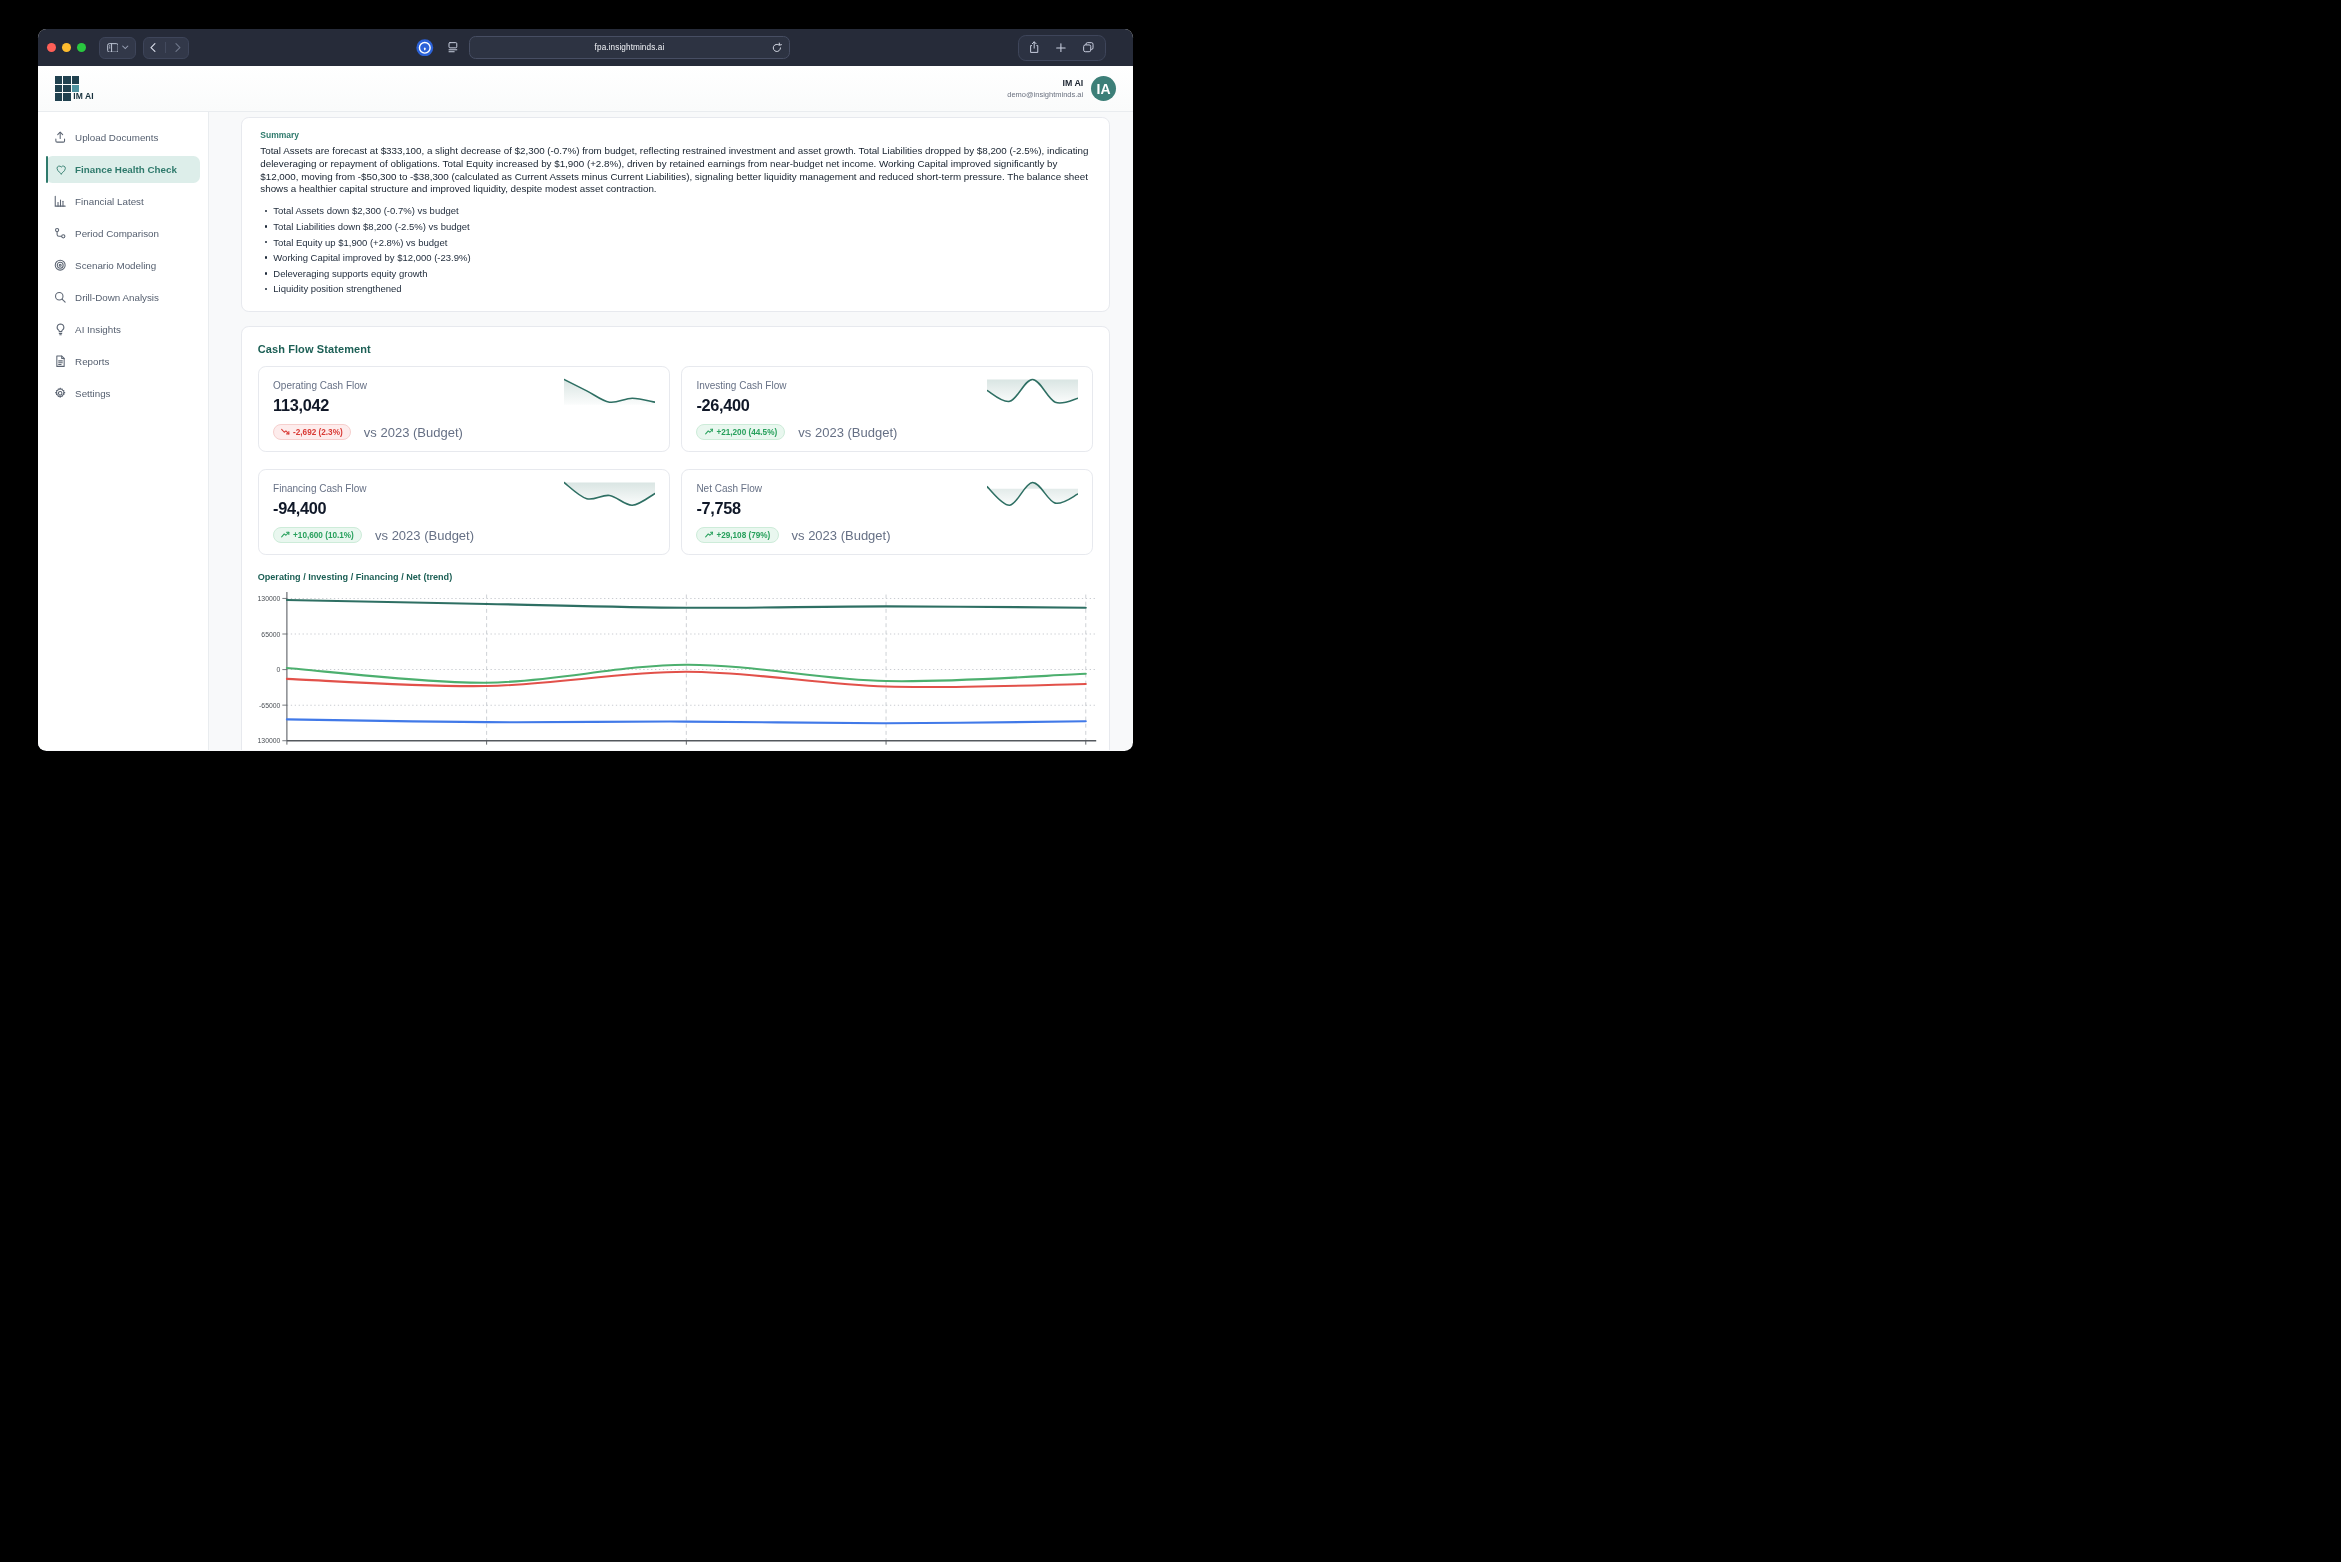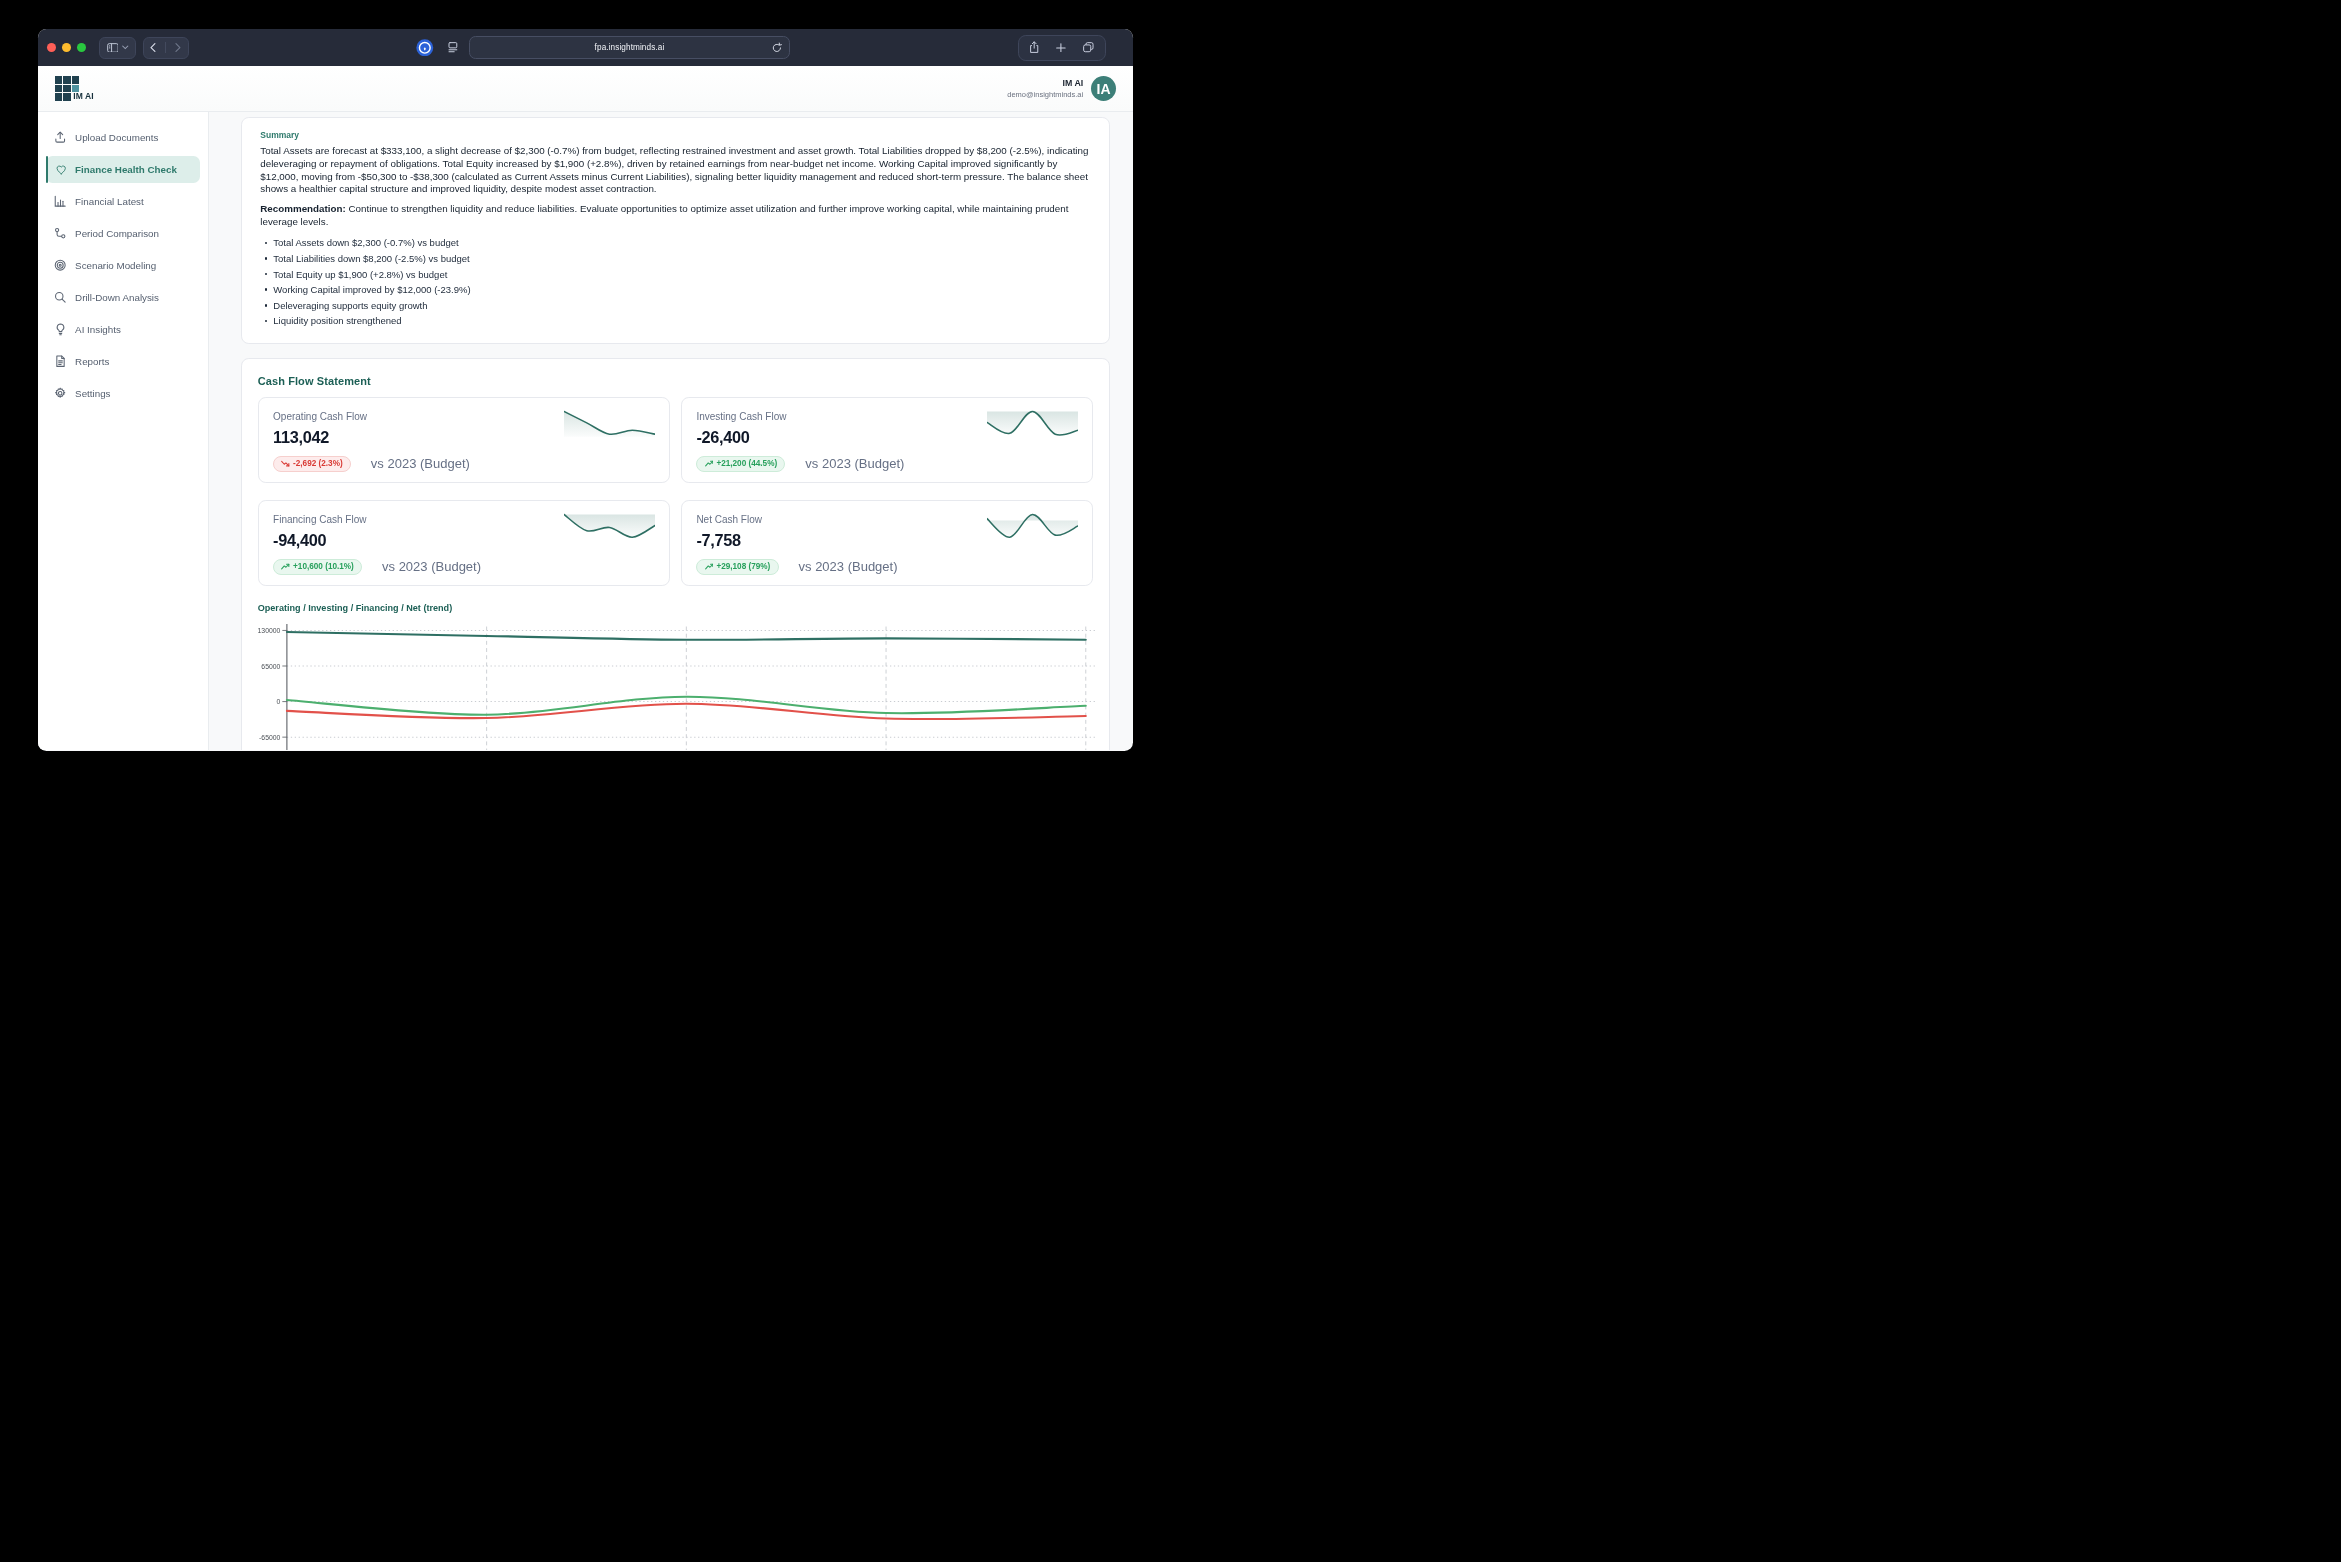--- a/index.html
+++ b/index.html
@@ -67,21 +67,21 @@
     border-radius:50%; background:#1d2939; }
 
   
   .cashflow-card { padding:15.7px 15.7px 19.6px; }
   .section-title { color:#1c5f55; font-size:11px; font-weight:bold; letter-spacing:0.1px; }
   .metric-grid { display:grid; grid-template-columns:1fr 1fr; gap:17px 11px; margin-top:10.4px; }
   .metric-card { position:relative; background:#fff; border:0.7px solid #e7e9ee; border-radius:7.8px;
     padding:13px 14.4px; height:86px; }
   .metric-label { font-size:10px; color:#667085; }
   .metric-value { font-size:16.3px; font-weight:800; color:#101828; letter-spacing:-0.3px; margin-top:5.9px; }
-  .metric-foot { display:flex; align-items:center; gap:20px; margin-top:8.5px; }
+  .metric-foot { display:flex; align-items:center; gap:13px; margin-top:8.5px; }
   .pill { display:inline-flex; align-items:center; gap:3.3px; border-radius:652px; padding:2.6px 7.2px;
     font-size:8.2px; font-weight:bold; }
   .pill .ic-up, .pill .ic-down { display:none; }
   .pill.pill-up { background:#e9f7ef; color:#27a05c; border:0.7px solid #cdecd9; }
   .pill.pill-down { background:#fdecec; color:#d93a35; border:0.7px solid #f6cfcd; }
   .pill.pill-up .ic-up { display:block; }
   .pill.pill-down .ic-down { display:block; }
   .vs-text { font-size:13px; color:#667085; }
   .spark { position:absolute; top:9.1px; right:14.4px; }
 
@@ -309,24 +309,20 @@
         </span>
         <span>Settings</span>
       </div>
     </div>
 
     <div class="main">
 
       <div class="card summary-card">
         <div class="summary-label">Summary</div>
         <div class="summary-text">Total Assets are forecast at $333,100, a slight decrease of $2,300 (-0.7%) from budget, reflecting restrained investment and asset growth. Total Liabilities dropped by $8,200 (-2.5%), indicating deleveraging or repayment of obligations. Total Equity increased by $1,900 (+2.8%), driven by retained earnings from near-budget net income. Working Capital improved significantly by $12,000, moving from -$50,300 to -$38,300 (calculated as Current Assets minus Current Liabilities), signaling better liquidity management and reduced short-term pressure. The balance sheet shows a healthier capital structure and improved liquidity, despite modest asset contraction.</div>
-        <div class="rec-line">
-          <b>Recommendation:</b>
-          <span>Continue to strengthen liquidity and reduce liabilities. Evaluate opportunities to optimize asset utilization and further improve working capital, while maintaining prudent leverage levels.</span>
-        </div>
         <ul class="bullets">
           <li>Total Assets down $2,300 (-0.7%) vs budget</li>
           <li>Total Liabilities down $8,200 (-2.5%) vs budget</li>
           <li>Total Equity up $1,900 (+2.8%) vs budget</li>
           <li>Working Capital improved by $12,000 (-23.9%)</li>
           <li>Deleveraging supports equity growth</li>
           <li>Liquidity position strengthened</li>
         </ul>
       </div>
 

